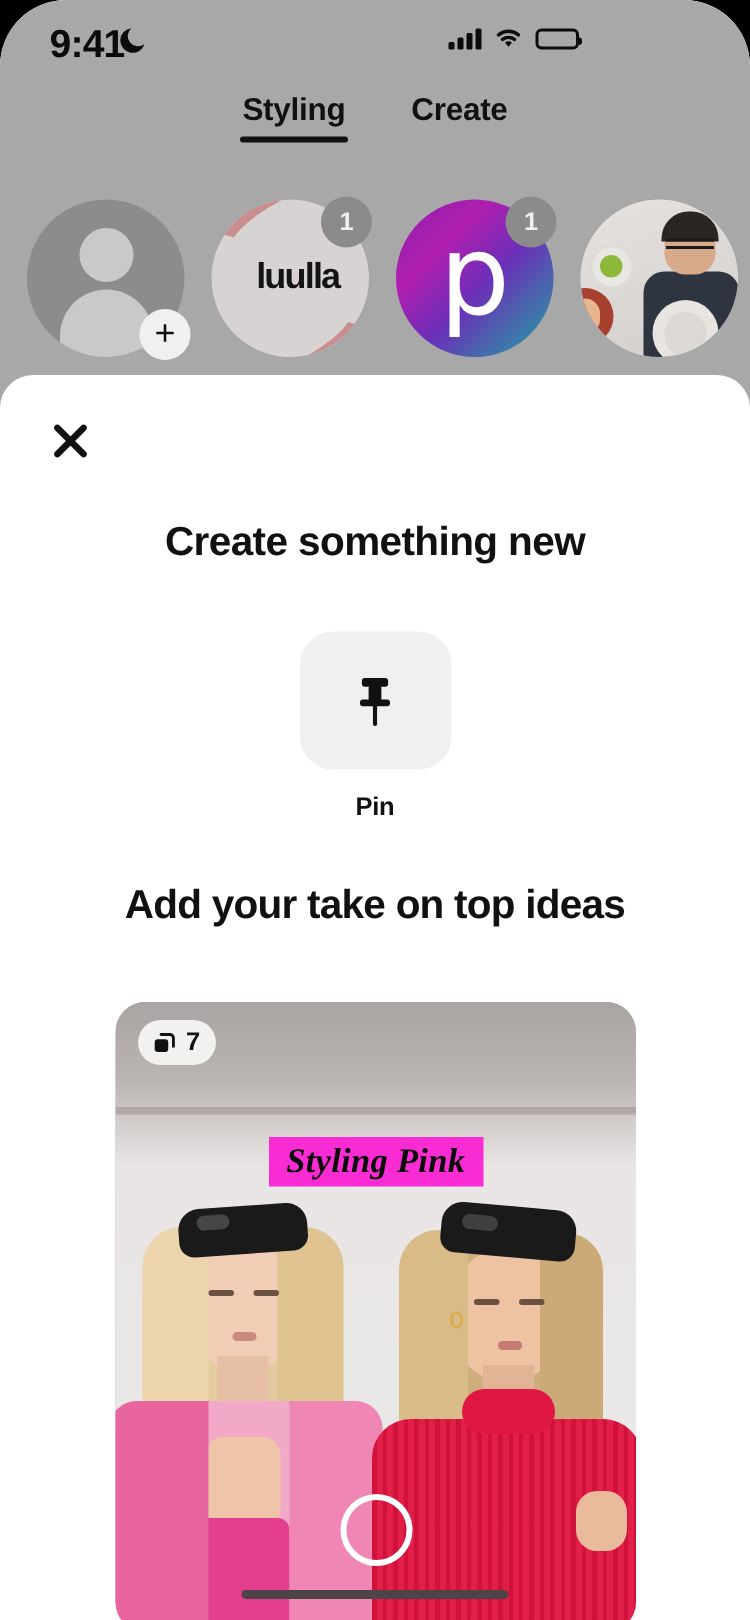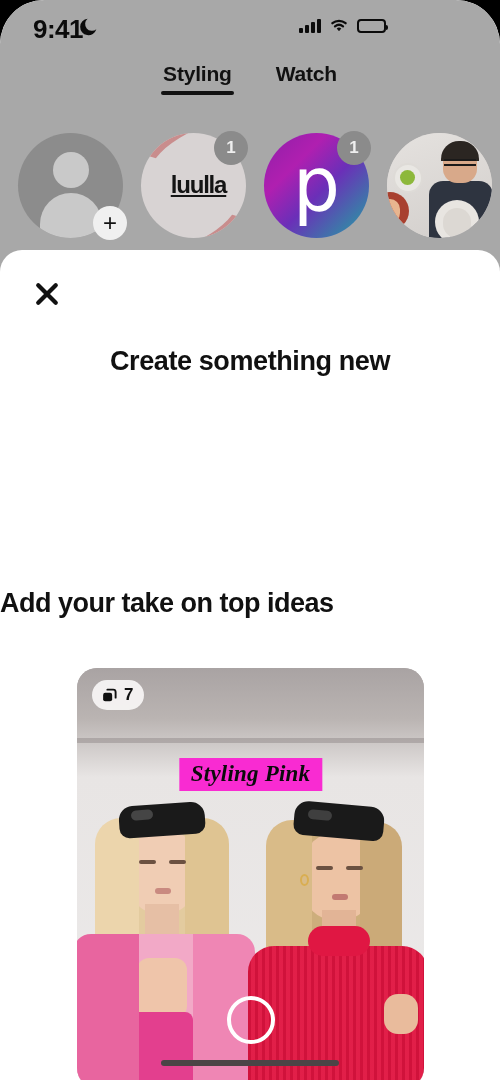--- a/index.html
+++ b/index.html
@@ -132,21 +132,20 @@
     position:absolute; left:-6px; bottom:-16px; width:118px; height:56px;
     border:13px solid #c98d8d; border-radius:50%;
     border-top-color:transparent; border-right-color:transparent;
     transform:rotate(-28deg);
   }
   #luulla-text {
     position:absolute; left:0; top:50%; transform:translateY(-50%);
     width:115px; text-align:center;
     font-size:24px; font-weight:800; color:#141414; letter-spacing:-1.2px;
     z-index:2;
-    text-decoration:underline;
   }
 
   
   #p-circle {
     background:linear-gradient(135deg,#8e1fa8 0%,#b01fb0 30%,#6b2fb8 55%,#1fa8a0 100%);
     position:relative;
   }
   #p-blob {
     position:absolute; left:-6px; top:-6px;
     width:117px; height:117px; border-radius:50%;
@@ -214,21 +213,21 @@
   }
   .option-tile {
     width:101px; height:92px;
     background:#f0f0f0; border-radius:22px;
     display:flex; align-items:center; justify-content:center;
   }
   .option-label { font-size:17px; font-weight:700; color:#111; letter-spacing:-0.2px; }
 
   #section-title {
     position:absolute; left:0; top:338px; width:500px;
-    text-align:left;
+    text-align:center;
     font-size:27px; font-weight:700; color:#111; letter-spacing:-0.5px;
   }
 
   
   #featured-card {
     position:absolute; left:77px; top:418px;
     width:347px; height:420px;
     border-radius:20px; overflow:hidden;
     background:#b5aeae;
   }
@@ -338,21 +337,21 @@
           <path d="M6 8.3a6.6 6.6 0 0 1 8 0" stroke="#0b0b0b" stroke-width="2.3" fill="none" stroke-linecap="round"></path>
         </svg>
         <span id="battery-icon">
           <span id="battery-fill"></span>
         </span>
       </div>
     </div>
 
     <div id="tab-bar">
       <div class="tab active">Styling</div>
-      <div class="tab">Watch</div>
+      <div class="tab">Create</div>
     </div>
 
     <div id="stories-row">
 
       <div class="story">
         <div class="story-circle" id="avatar-circle">
           <div id="avatar-head"></div>
           <div id="avatar-body"></div>
         </div>
         <div id="avatar-plus">+</div>
@@ -405,20 +404,31 @@
       <svg width="30" height="30" viewBox="0 0 24 24">
         <path d="M5 5 L19 19 M19 5 L5 19" stroke="#111" stroke-width="3.4" stroke-linecap="round"></path>
       </svg>
     </div>
 
     <div id="sheet-title">Create something new</div>
 
     <div id="create-options">
 
 
+      <div class="create-option">
+        <div class="option-tile">
+          <svg width="40" height="40" viewBox="0 0 32 32">
+            <rect x="9" y="4" width="14" height="4.6" rx="1.6" fill="#111"></rect>
+            <rect x="12.6" y="8" width="6.8" height="8.5" rx="1.4" fill="#111"></rect>
+            <rect x="8" y="15.5" width="16" height="3.6" rx="1.6" fill="#111"></rect>
+            <path d="M16 19v9.5" stroke="#111" stroke-width="2.2" stroke-linecap="round"></path>
+          </svg>
+        </div>
+        <div class="option-label">Pin</div>
+      </div>
 
 
     </div>
 
     <div id="section-title">Add your take on top ideas</div>
 
     <div id="featured-card">
 
       <div id="card-photo">
         <div id="photo-bg"></div>

